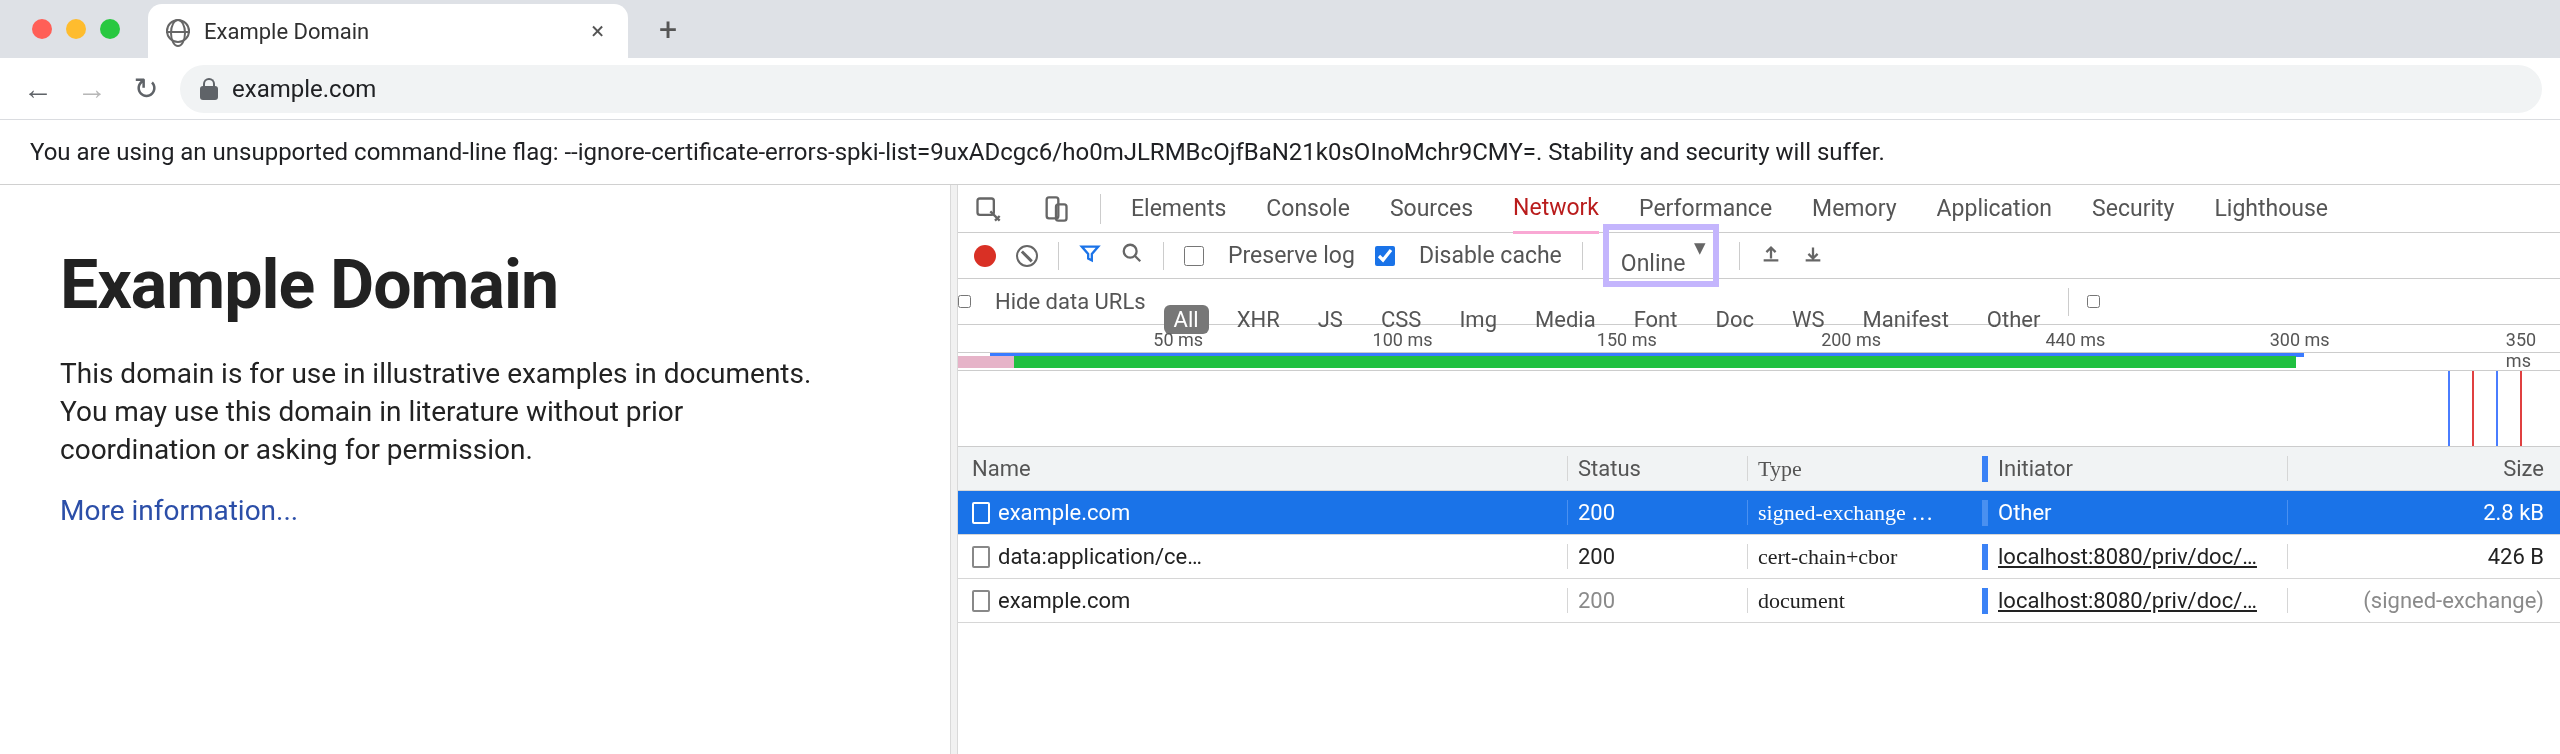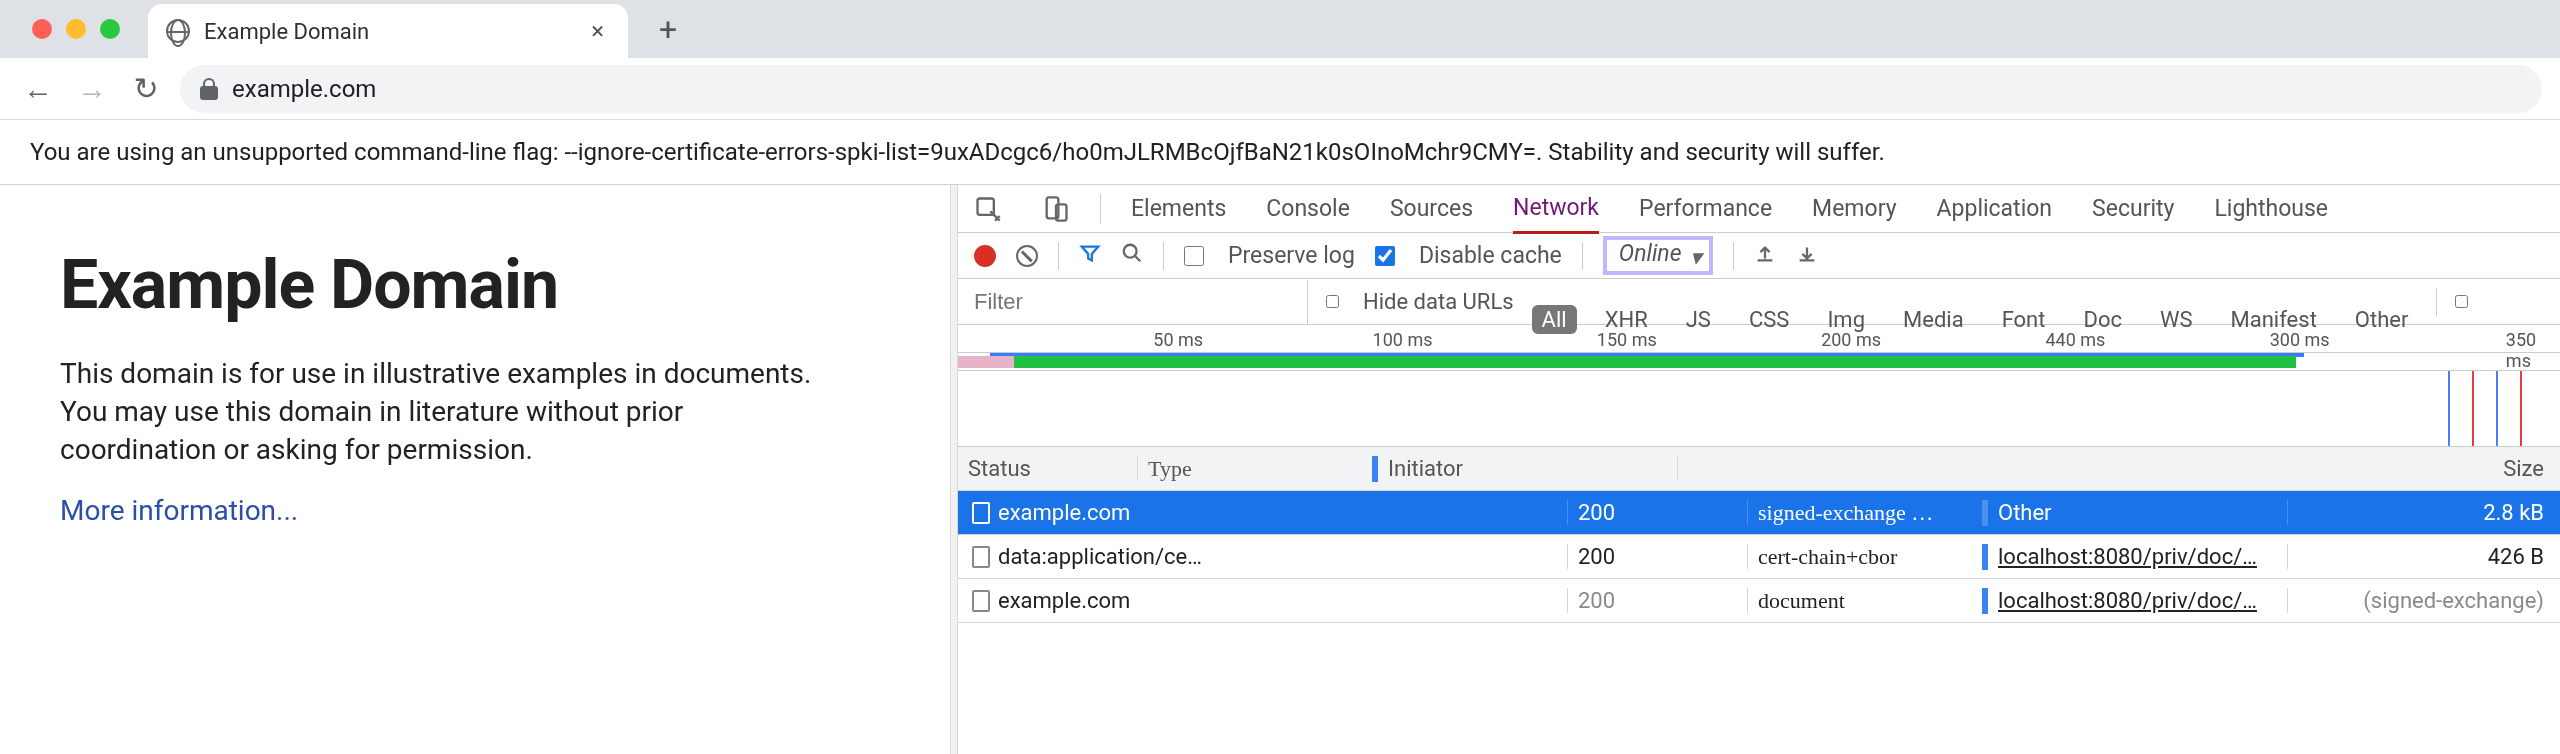--- a/index.html
+++ b/index.html
@@ -39,30 +39,30 @@
   .page p { font-size: 28px; line-height: 1.35; margin-bottom: 26px; max-width: 760px; }
   .page a { color: #2b4ea8; font-size: 28px; text-decoration: none; }
   .divider { width: 8px; background: #f1f1f1; border-left: 1px solid #d9d9d9; border-right: 1px solid #d9d9d9; }
 
   
   .devtools { flex: 1; display: flex; flex-direction: column; min-width: 0; }
   .dt-tabs { height: 48px; display: flex; align-items: center; border-bottom: 1px solid #ccc; padding: 0 16px; gap: 40px; color: #555; font-size: 23px; }
   .dt-tabs .tool-btn { width: 28px; height: 28px; display:flex; align-items:center; justify-content:center; }
   .dt-tabs .sep { width: 1px; height: 30px; background: #ccc; margin: 0 -10px; }
   .dt-tab { cursor: pointer; padding: 10px 0; }
-  .dt-tab.active { color: #701a75; border-bottom: 3px solid #b91c1c; }
+  .dt-tab.active { color: #b91c1c; border-bottom: 3px solid #f9a8d4; }
 
   .dt-bar { height: 46px; display: flex; align-items: center; gap: 20px; padding: 0 16px; border-bottom: 1px solid #ccc; color: #555; font-size: 23px; }
   .record-dot { width: 22px; height: 22px; border-radius: 50%; background: #d93025; }
   .no-sign { width: 22px; height: 22px; border: 2.5px solid #666; border-radius: 50%; position: relative; }
   .no-sign::after { content: ""; position: absolute; left: 2px; top: 8px; width: 14px; height: 2.5px; background: #666; transform: rotate(45deg); }
   .filter-icon svg, .search-icon svg, .upload-icon svg, .download-icon svg { width: 22px; height: 22px; }
   .dt-bar input[type=checkbox] { width: 20px; height: 20px; accent-color: #1a73e8; }
   .chk { display: flex; align-items: center; gap: 24px; }
-  .throttle { border: 4px solid #c4b5fd; padding: 0 28px 4px 12px; position: relative; font-style: italic; }
+  .throttle { border: 6px solid #c4b5fd; padding: 20px 28px 4px 12px; position: relative; }
   .throttle::after { content: "▾"; position: absolute; right: 8px; top: 4px; color: #666; }
 
   .dt-filter { height: 46px; display: flex; align-items: center; gap: 18px; padding: 0 0 0 0; border-bottom: 1px solid #ccc; color: #555; font-size: 22px; }
   .dt-filter input.txt { width: 350px; height: 44px; border: none; border-right: 1px solid #ccc; padding: 0 16px; font-size: 22px; outline: none; background: transparent; }
   .pill { padding: 2px 10px; border-radius: 6px; cursor: pointer; margin-top: 36px; }
   .pill.active { background: #777; color: #fff; }
 
   
   .ruler { height: 28px; border-bottom: 1px solid #ccc; position: relative; font-size: 18px; color: #555; }
   .ruler .tick { position: absolute; top: 4px; transform: translateX(-50%); margin-left: 28px; }
@@ -189,21 +189,20 @@
           </svg>
       </span>
       <span class="download-icon">
         <svg viewBox="0 0 24 24" fill="none" stroke="#666" stroke-width="2.5">
             <path d="M12 6 V18 M7 13 l5 5 5-5 M4 20 h16"></path>
           </svg>
       </span>
     </div>
 
     <div class="dt-filter">
-      <input class="txt" placeholder="Filter" style="">
       <label class="chk">
         <input type="checkbox" style=""> 
           <span>Hide data URLs</span>
       </label>
       <span class="pill active">All</span>
       <span class="pill">XHR</span>
       <span class="pill">JS</span>
       <span class="pill">CSS</span>
       <span class="pill">Img</span>
       <span class="pill">Media</span>
@@ -234,20 +233,21 @@
     </div>
     <div class="wf-gap">
       <span class="cursor-line cl-blue" style="left:93%"></span>
       <span class="cursor-line cl-red" style="left:94.5%"></span>
       <span class="cursor-line cl-blue" style="left:96%"></span>
       <span class="cursor-line cl-red" style="left:97.5%"></span>
     </div>
 
     <div class="net-table">
       <div class="net-head">
+        <div class="col-name">Name</div>
         <div class="col-status">Status</div>
         <div class="col-type">Type</div>
         <div class="col-init">Initiator</div>
         <div class="col-size">Size</div>
       </div>
 
       <div class="net-row sel">
         <div class="col-name">
             <span class="doc-ico"></span>
             <span>example.com</span>

